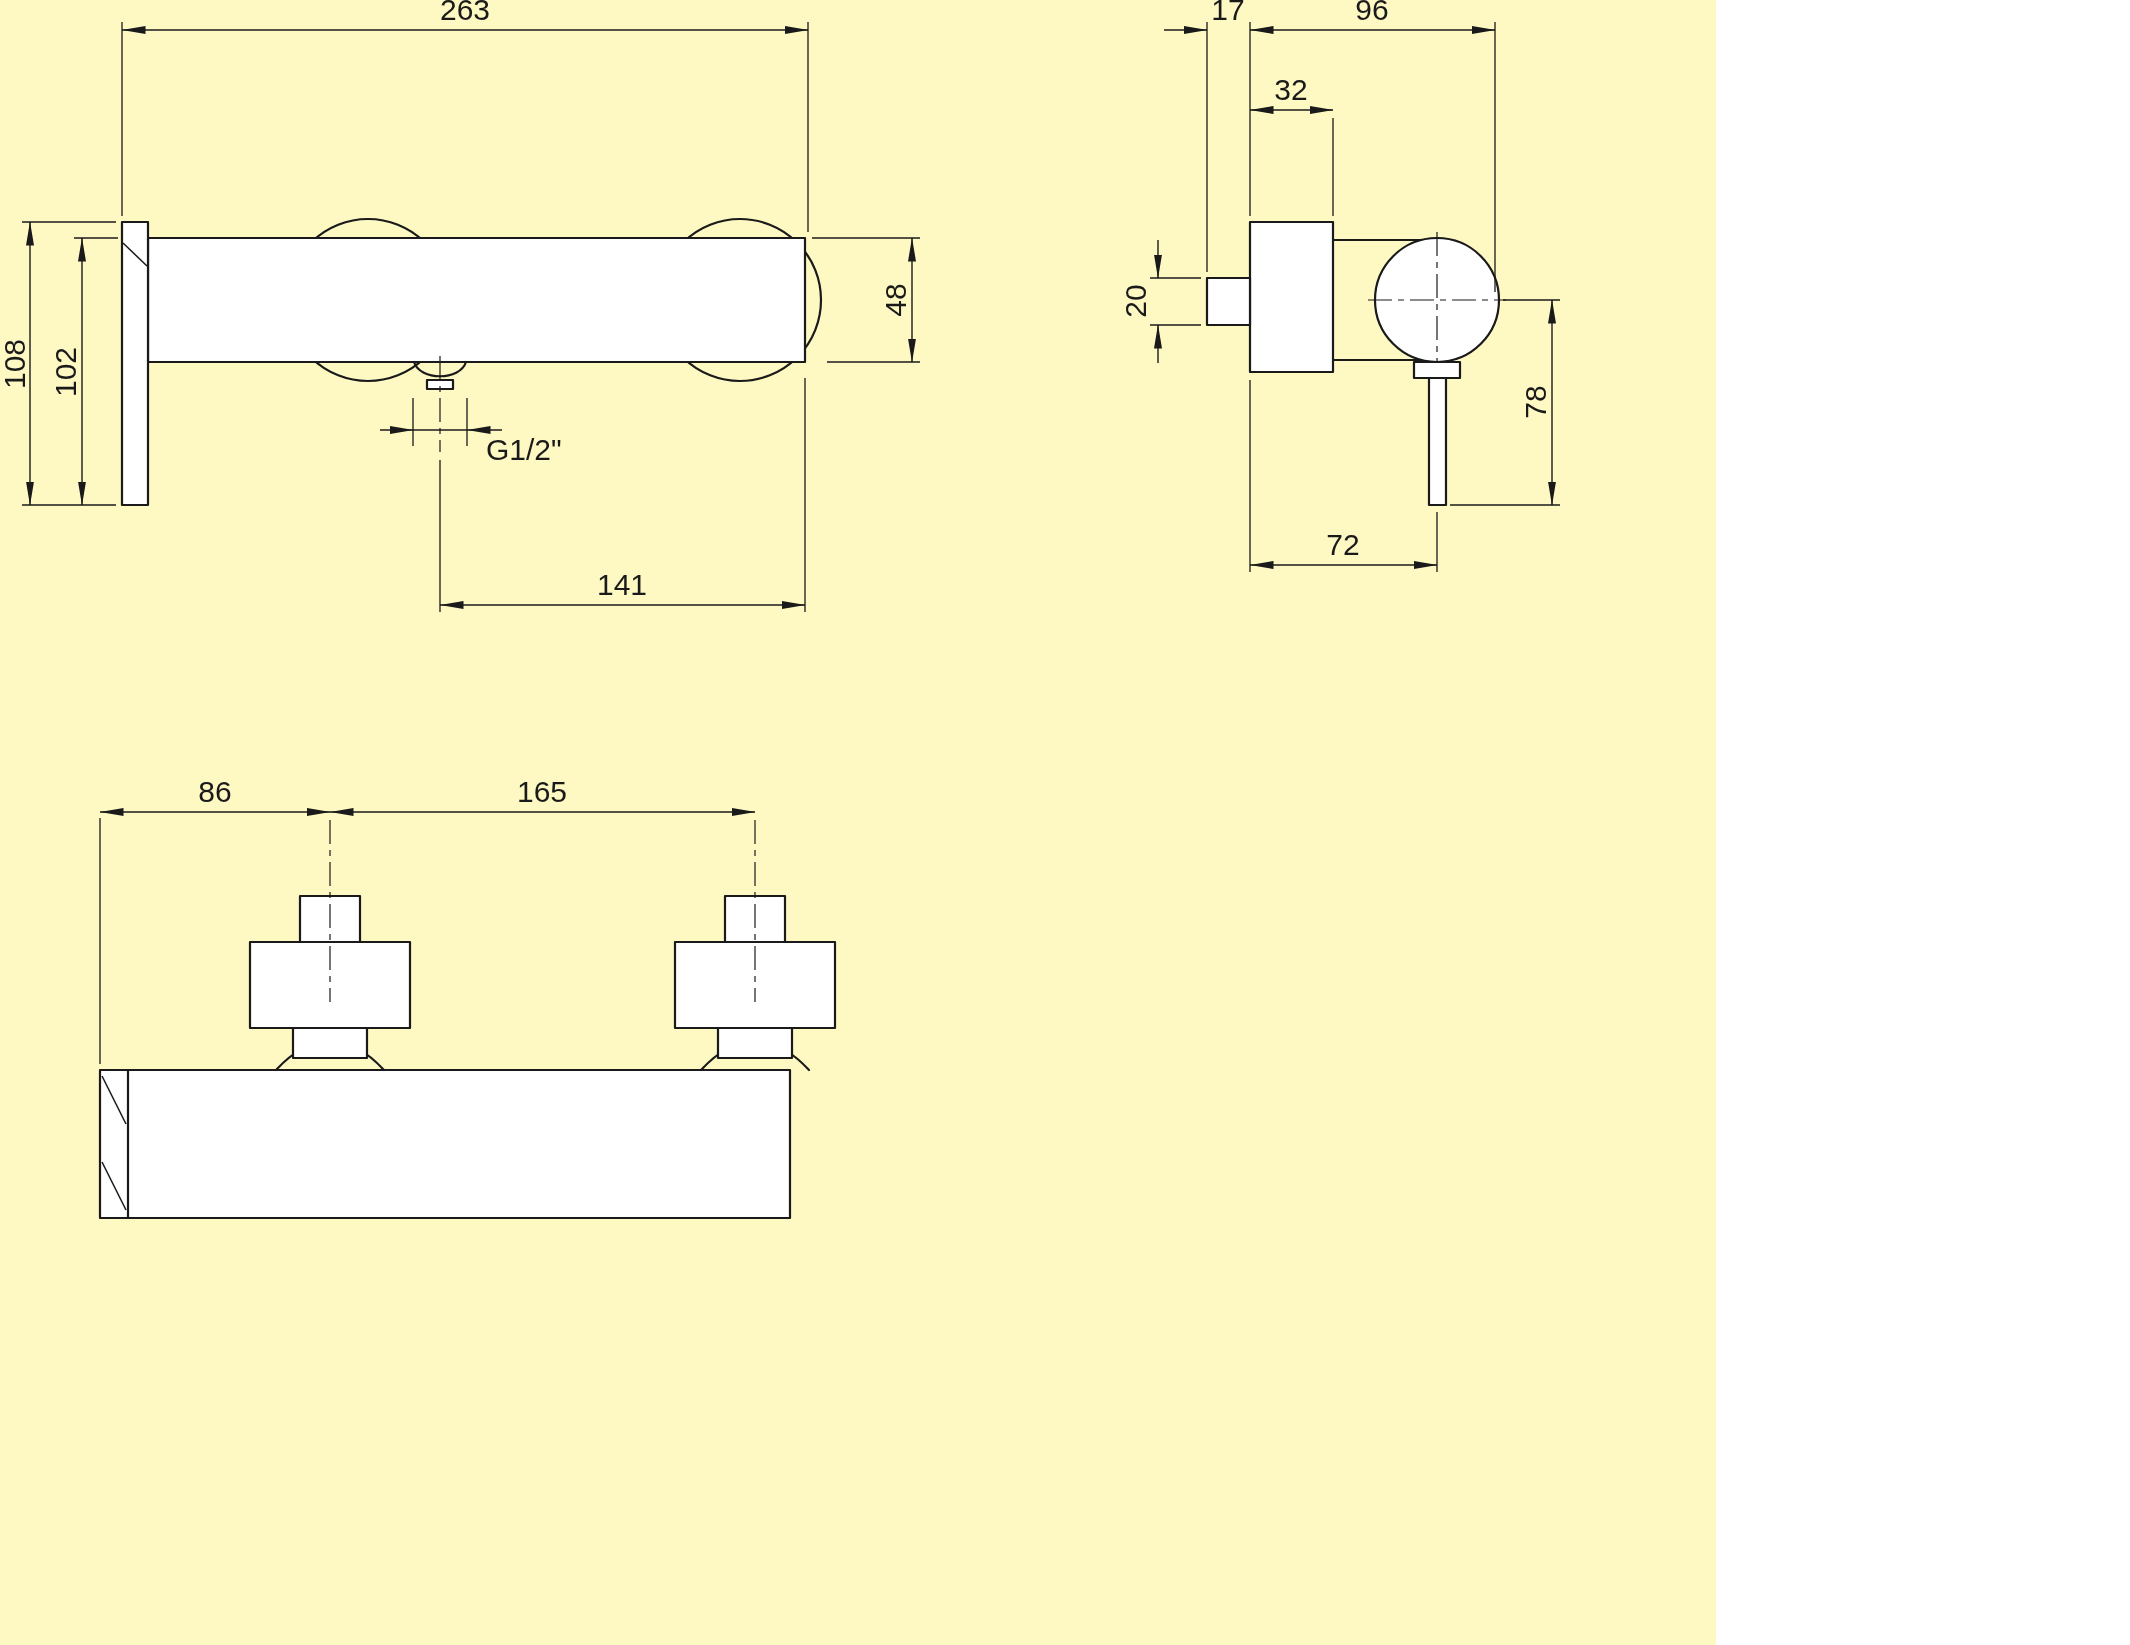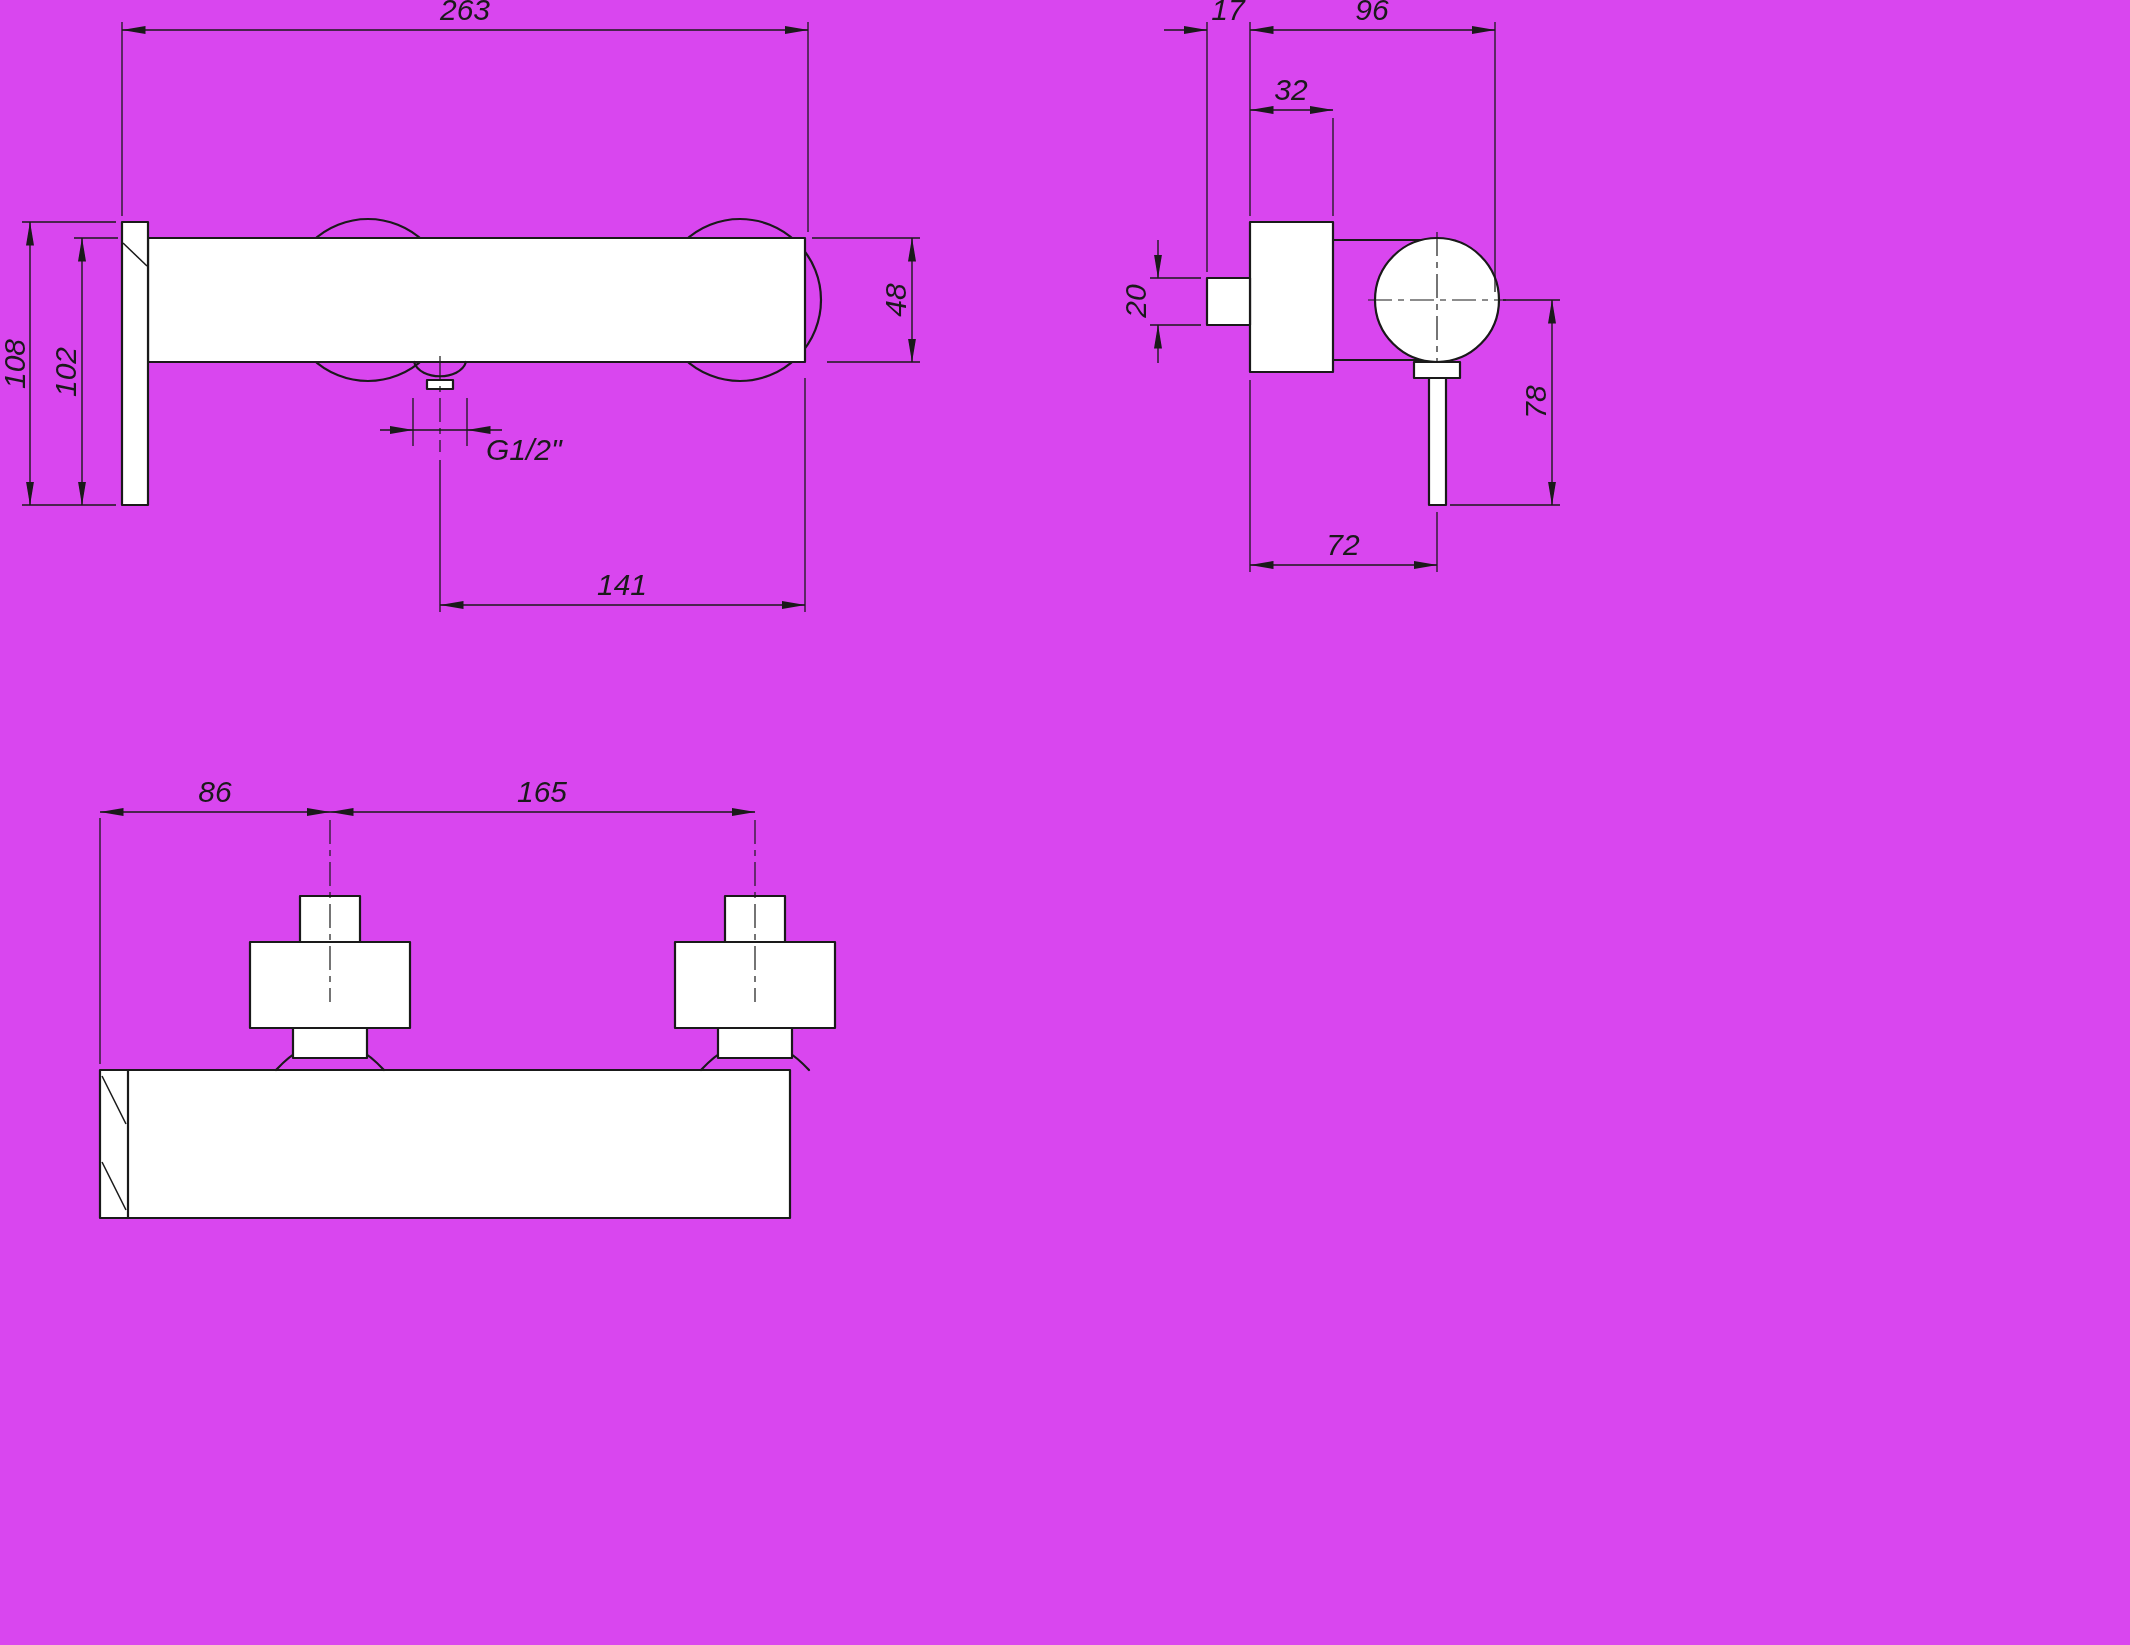--- a/index.html
+++ b/index.html
@@ -1,22 +1,21 @@
 <!DOCTYPE html>
 <html><head>
 <meta charset="utf-8">
 <style>
   html, body { margin: 0; padding: 0; background: #ffffff; }
   .stage {
     position: relative;
-    width: 2130px;
+    width: 1716px;
     height: 1645px;
-    background: #d946ef;
+    background: #fef9c3;
     font-family: "Liberation Sans", sans-serif;
-    font-style: italic;
   }
   svg { display: block; }
   .obj  { stroke: #1a1a1a; stroke-width: 2.2; fill: none; stroke-linejoin: round; stroke-linecap: round; }
   .objf { stroke: #1a1a1a; stroke-width: 2.2; fill: #ffffff; stroke-linejoin: round; }
   .thin { stroke: #1a1a1a; stroke-width: 1.5; fill: none; }
   .dim  { stroke: #1a1a1a; stroke-width: 1.4; fill: none; }
   .ext  { stroke: #1a1a1a; stroke-width: 1.3; fill: none; }
   .cl   { stroke: #1a1a1a; stroke-width: 1.2; fill: none; stroke-dasharray: 24 6 6 6; }
   .lbl  { font-family: "Liberation Sans", sans-serif; font-size: 30px; fill: #1a1a1a; }
 </style>

